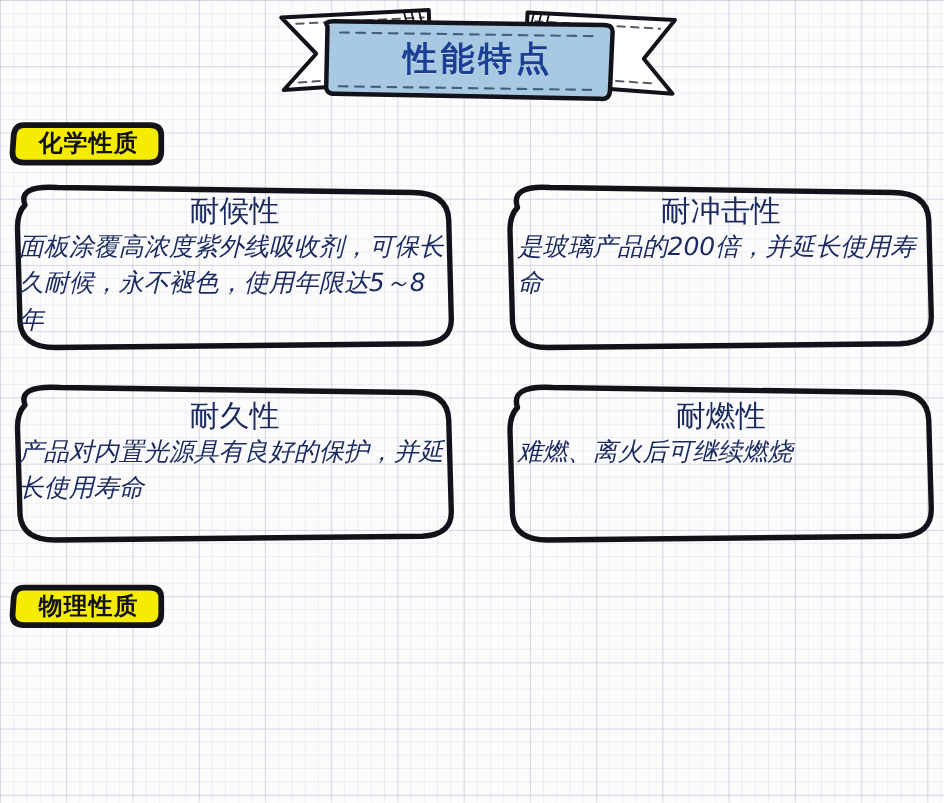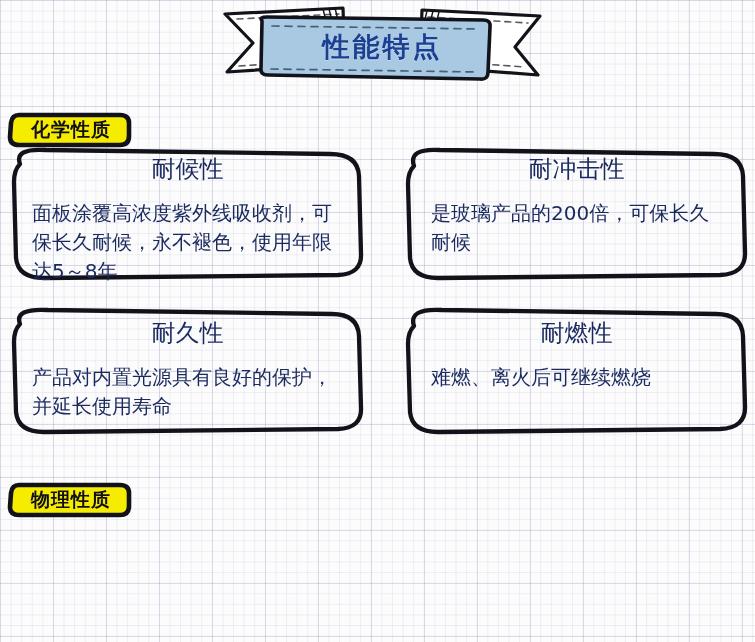--- a/index.html
+++ b/index.html
@@ -60,21 +60,20 @@
     padding-top: 6px;
     box-sizing: border-box;
     text-shadow: 0 1px 0 rgba(255,255,255,0.35);
     pointer-events: none;
   }
 
   
   .yellow-label {
     width: 128px;
     height: 38px;
-    margin-top: 15px;
   }
   .yellow-label svg { display: block; }
   .yellow-label .yl-text {
     position: absolute;
     left: 0; top: 0;
     width: 128px;
     height: 38px;
     display: flex;
     align-items: center;
     justify-content: center;
@@ -104,21 +103,22 @@
     font-size: 24px;
     line-height: 26px;
     color: #1a2a5e;
     margin: 0 0 1px 0;
   }
   .card-text {
     text-align: left;
     font-size: 20px;
     line-height: 29px;
     color: #1a2a5e;
-    margin: 17px;
+    margin: 0;
+    font-style: italic;
   }
 
   #card-weather   { left: 2px;   top: 142px; width: 372px; height: 140px; }
   #card-weather   .card-body { width: 372px; height: 140px; padding: 14px 14px 0 13px; }
 
   #card-impact    { left: 398px; top: 142px; width: 357px; height: 140px; }
   #card-impact    .card-body { width: 357px; height: 140px; padding: 14px 16px 0 16px; }
 
   #card-durable   { left: 2px;   top: 302px; width: 372px; height: 134px; }
   #card-durable   .card-body { width: 372px; height: 134px; padding: 18px 14px 0 13px; }
@@ -178,21 +178,21 @@
       <div class="card-text">面板涂覆高浓度紫外线吸收剂，可保长久耐候，永不褪色，使用年限达5～8年</div>
     </div>
   </div>
 
   <div id="card-impact" class="abs card">
     <svg width="357" height="140" viewBox="0 0 357 140" xmlns="http://www.w3.org/2000/svg">
       <path d="M16 24 Q10 6 42 8 L316 12 Q344 12 345 34 L347 110 Q348 132 322 133 L40 136 Q14 136 12 116 L10 42 Q10 30 16 24 Z" fill="none" stroke="#12121a" stroke-width="4.3" stroke-linejoin="round" stroke-linecap="round"></path>
     </svg>
     <div class="card-body">
       <div class="card-title">耐冲击性</div>
-      <div class="card-text">是玻璃产品的200倍，可保长久耐候</div>
+      <div class="card-text">是玻璃产品的200倍，并延长使用寿命</div>
     </div>
   </div>
 
   <div id="card-durable" class="abs card">
     <svg width="372" height="134" viewBox="0 0 372 134" xmlns="http://www.w3.org/2000/svg">
       <path d="M18 22 Q12 6 46 8 L330 12 Q356 12 357 34 L359 106 Q360 126 336 127 L42 130 Q16 130 14 110 L12 40 Q12 28 18 22 Z" fill="none" stroke="#12121a" stroke-width="4.3" stroke-linejoin="round" stroke-linecap="round"></path>
     </svg>
     <div class="card-body">
       <div class="card-title">耐久性</div>
       <div class="card-text">产品对内置光源具有良好的保护，并延长使用寿命</div>

